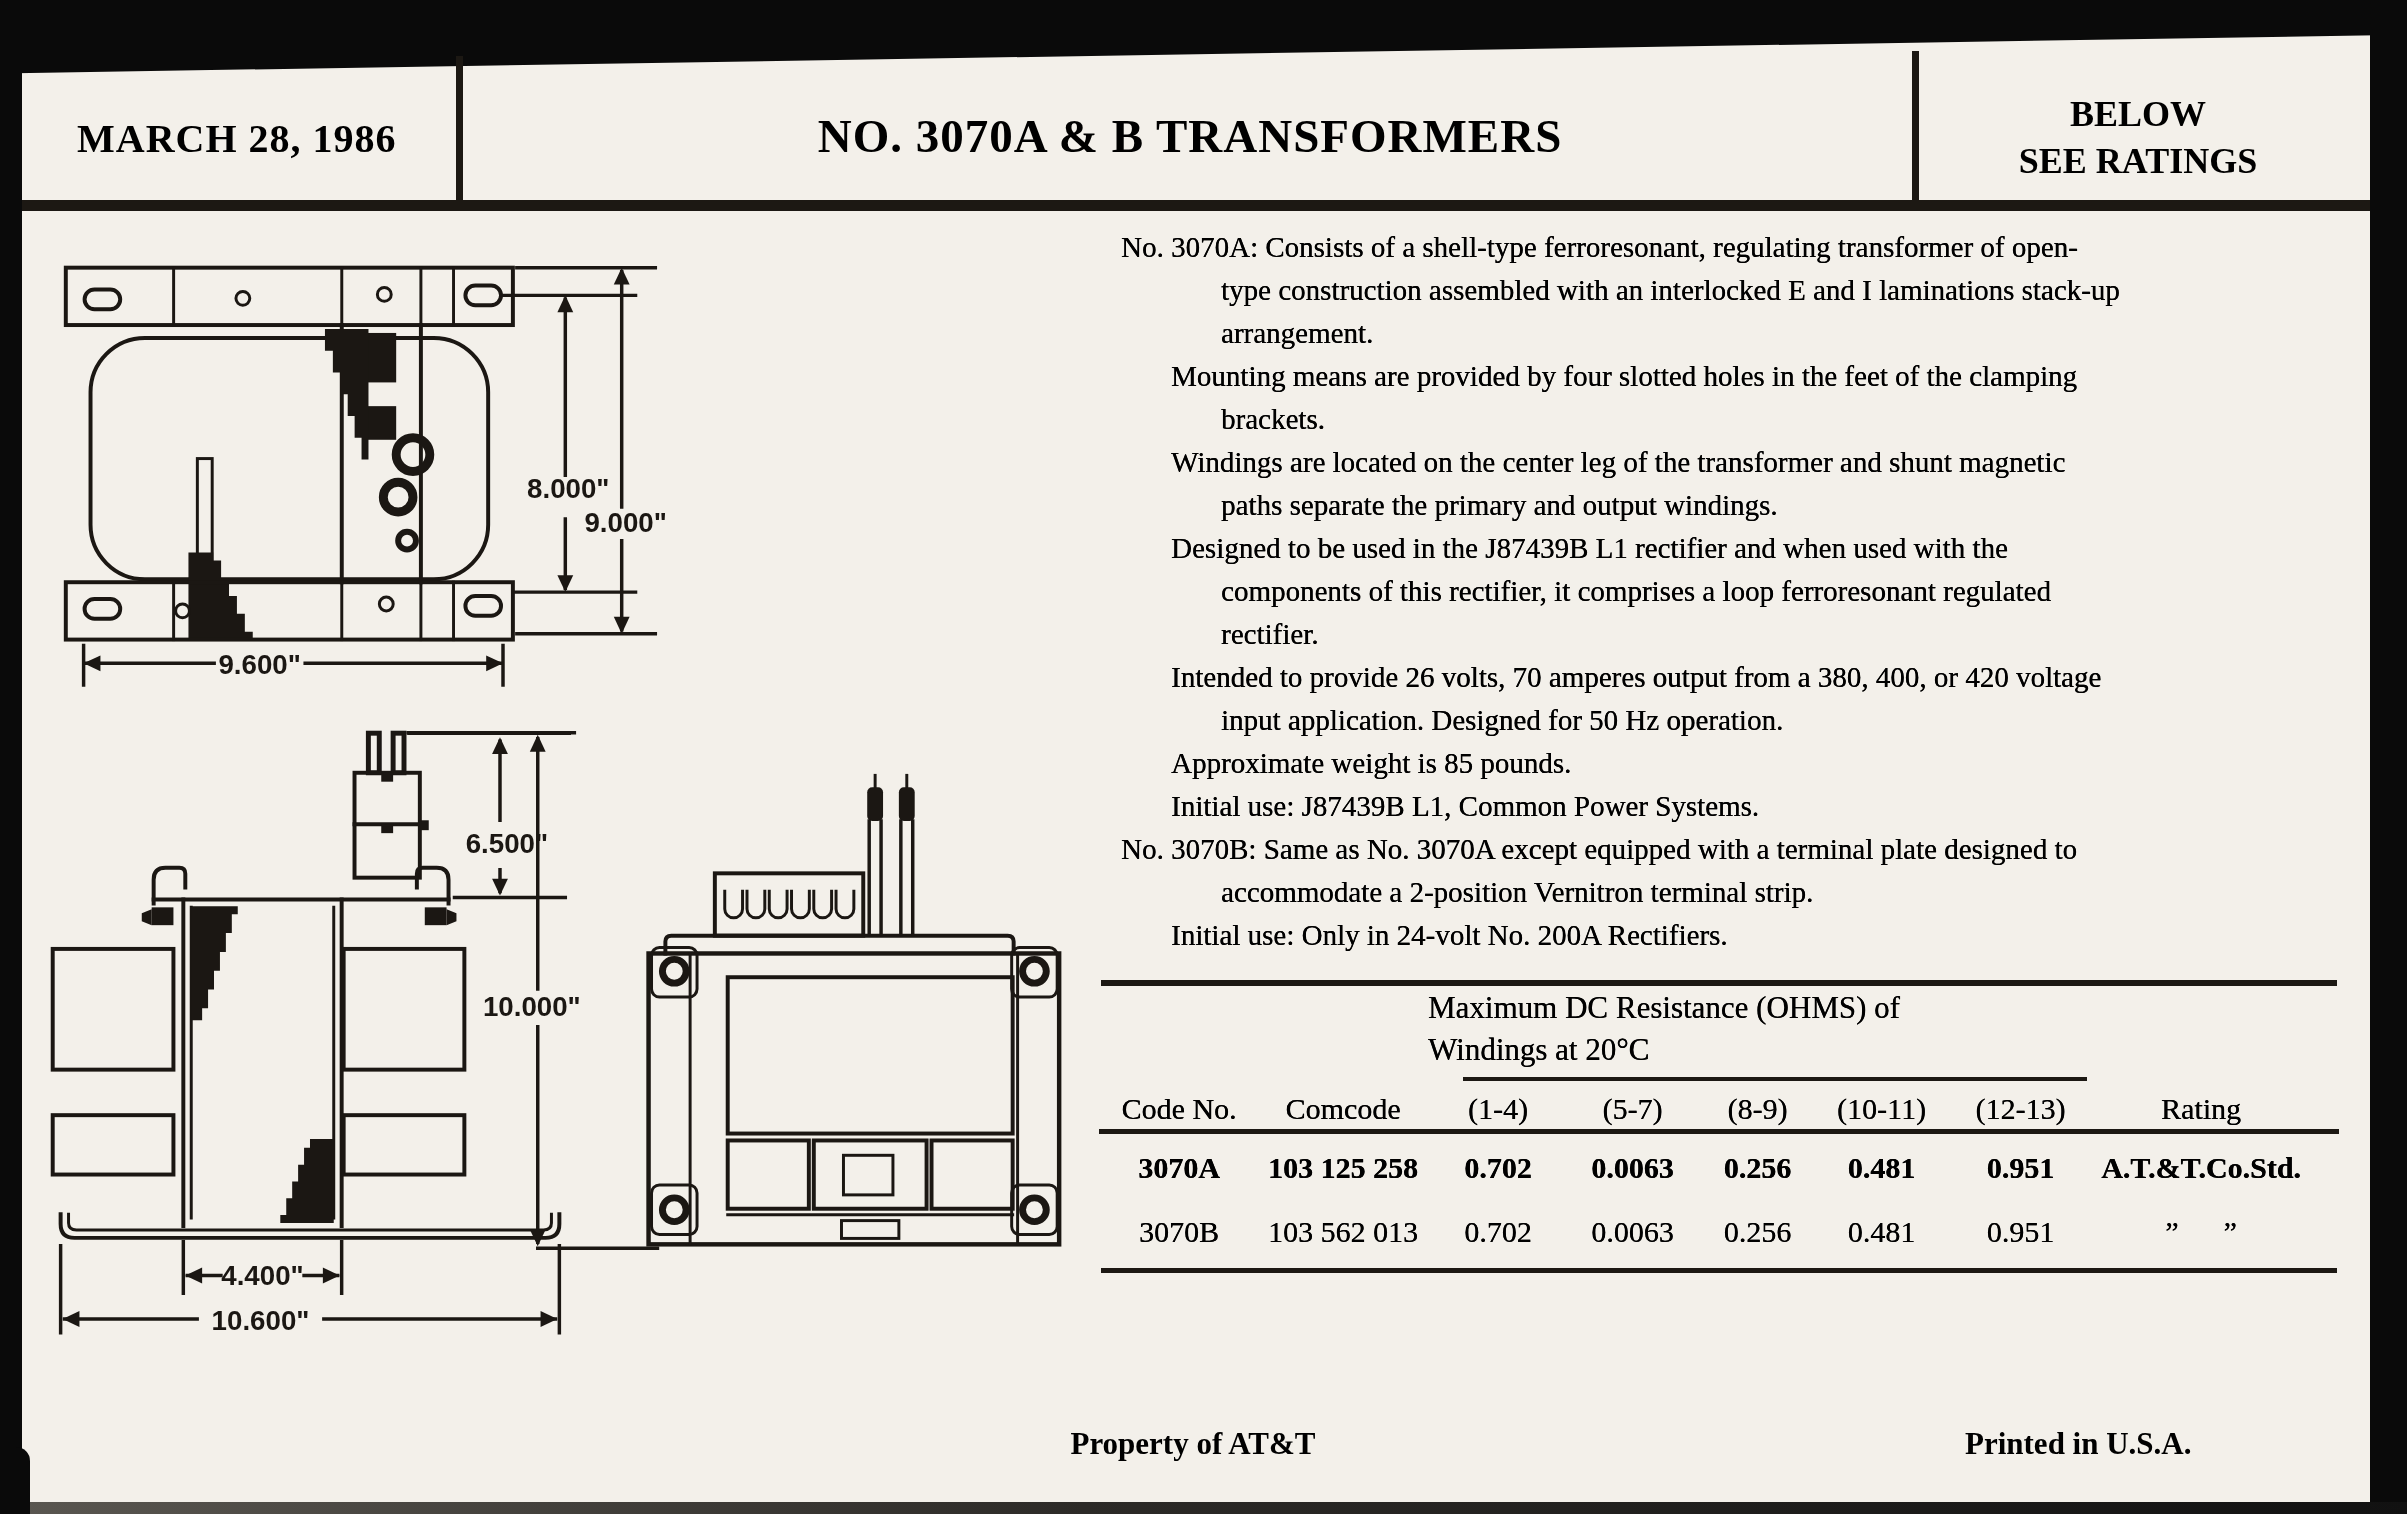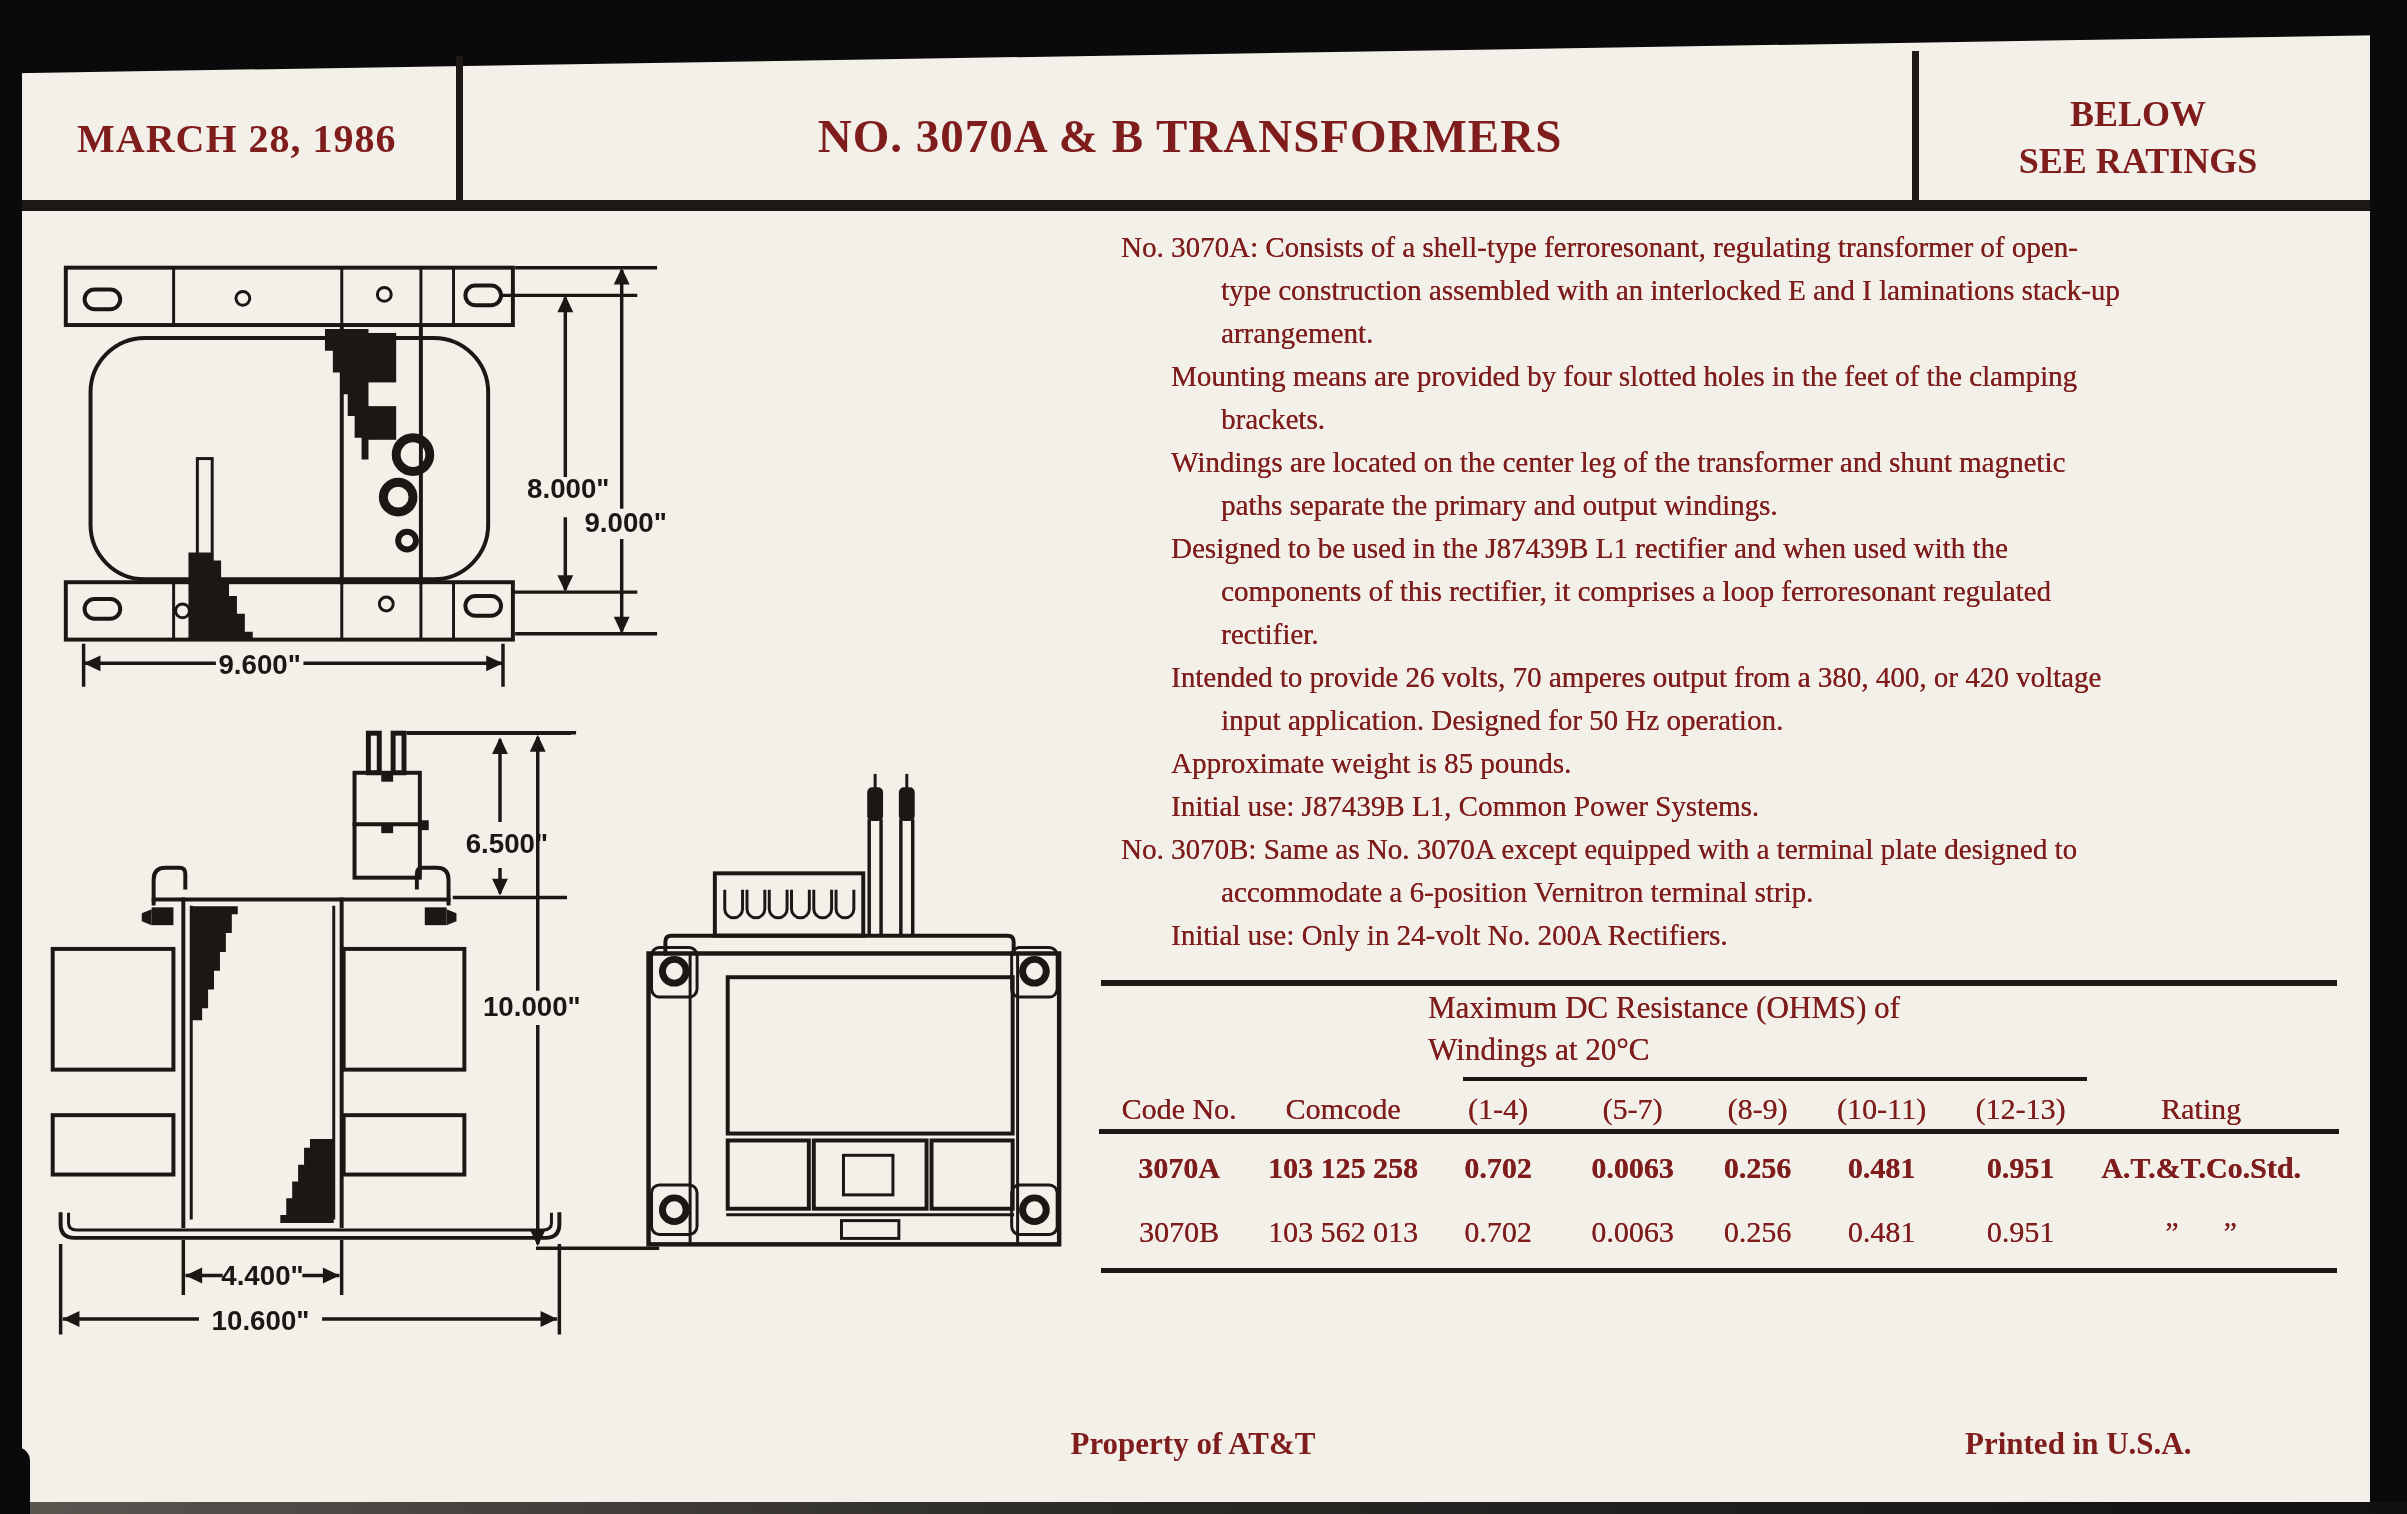--- a/index.html
+++ b/index.html
@@ -1,18 +1,18 @@
 <!DOCTYPE html>
 <html><head>
 <meta charset="utf-8">
 <style>
   html,body{margin:0;padding:0;background:#000;}
   .page{
     position:relative;width:2408px;height:1515px;overflow:hidden;
-    background:#f3f0ea;color:#7f1d1d;
+    background:#f3f0ea;color:#000000;
     font-family:"Liberation Serif",serif;
   }
   
   .edge-top{position:absolute;left:0;top:0;width:100%;height:79px;background:#0a0a0a;
     clip-path:polygon(0 0,100% 0,100% 44%,0 93%);}
   .edge-left{position:absolute;left:0;top:0;width:22px;height:100%;background:#0a0a0a;}
   .edge-right{position:absolute;left:2370px;top:0;width:38px;height:100%;background:#0a0a0a;}
   .edge-bottom{position:absolute;left:0;bottom:0;width:100%;height:13px;
     background:linear-gradient(to right,#5a5751 0%,#2c2a27 45%,#111 100%);}
   .corner-blob{position:absolute;left:0;top:1447px;width:30px;height:67px;background:#0a0a0a;border-radius:0 14px 0 0;}
@@ -286,21 +286,21 @@
     <div class="ind1">Windings are located on the center leg of the transformer and shunt magnetic</div>
     <div class="ind2">paths separate the primary and output windings.</div>
     <div class="ind1">Designed to be used in the J87439B L1 rectifier and when used with the</div>
     <div class="ind2">components of this rectifier, it comprises a loop ferroresonant regulated</div>
     <div class="ind2">rectifier.</div>
     <div class="ind1">Intended to provide 26 volts, 70 amperes output from a 380, 400, or 420 voltage</div>
     <div class="ind2">input application. Designed for 50 Hz operation.</div>
     <div class="ind1">Approximate weight is 85 pounds.</div>
     <div class="ind1">Initial use: J87439B L1, Common Power Systems.</div>
     <div class="ind0">No. 3070B: Same as No. 3070A except equipped with a terminal plate designed to</div>
-    <div class="ind2">accommodate a 6-position Vernitron terminal strip.</div>
+    <div class="ind2">accommodate a 2-position Vernitron terminal strip.</div>
     <div class="ind1">Initial use: Only in 24-volt No. 200A Rectifiers.</div>
   </div>
 
   <div class="rtable">
     <div class="rule rule-t"></div>
     <div class="span-head">
       <div>Maximum DC Resistance (OHMS) of</div>
       <div>Windings at 20°C</div>
     </div>
     <div class="rule rule-s"></div>

